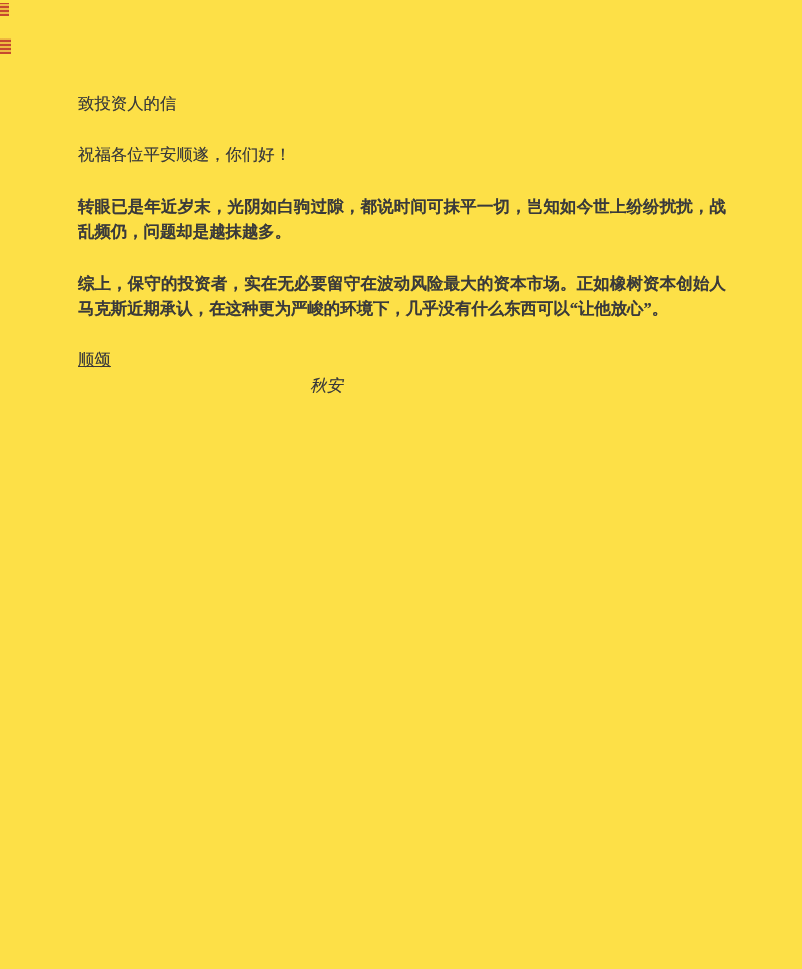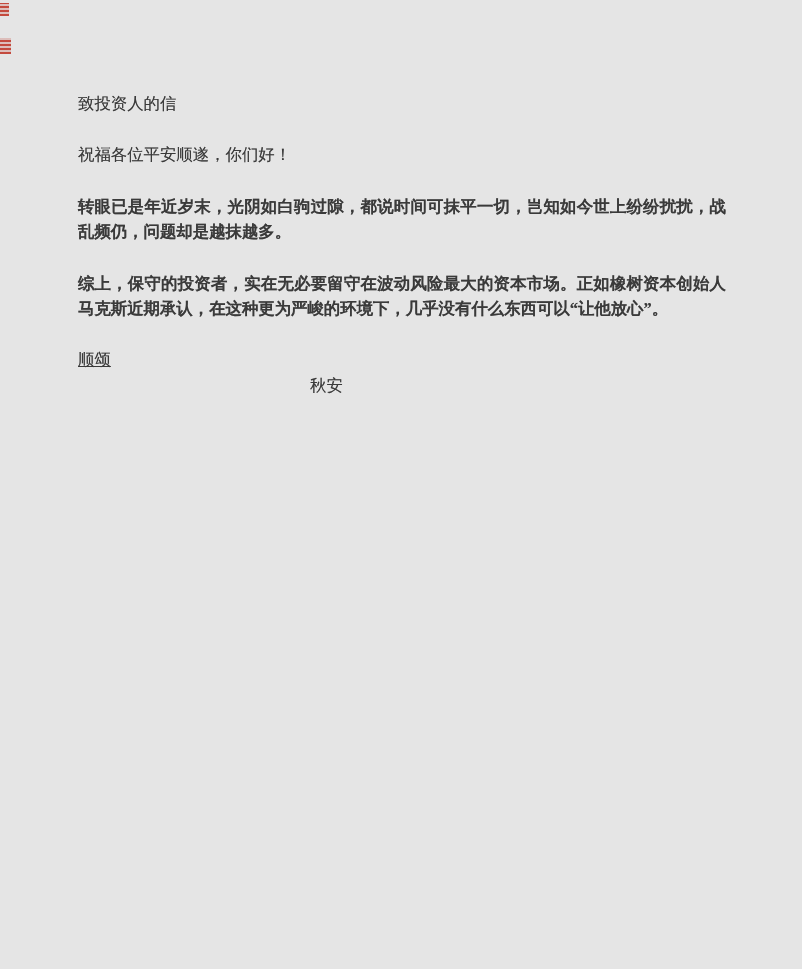--- a/index.html
+++ b/index.html
@@ -13,21 +13,21 @@
     position: relative;
     overflow: hidden;
     font-family: "Liberation Serif", "DejaVu Serif", serif;
   }
   .page {
     position: absolute;
     top: 0;
     left: 0;
     width: 802px;
     height: 969px;
-    background: #e5e5e5;
+    background: #fde047;
   }
   .letter {
     position: absolute;
     top: 91px;
     left: 78px;
     width: 648px;
     color: #3a3a3a;
     font-size: 16.4px;
     line-height: 25.4px;
     text-shadow: 0 0 0.5px rgba(70,70,70,0.55);
@@ -41,20 +41,21 @@
     text-justify: inter-character;
     word-break: break-all;
     font-weight: bold;
   }
   .closing-valediction {
     margin: 0;
     text-decoration: underline;
   }
   .closing-wish {
     margin: 0 0 0 232px;
+    font-style: italic;
   }
   
   .red-mark {
     position: absolute;
     left: 0;
     background: repeating-linear-gradient(
       0deg,
       #c0392b 0px, #c0392b 2px,
       rgba(192,57,43,0.25) 2px, rgba(192,57,43,0.25) 4px
     );

